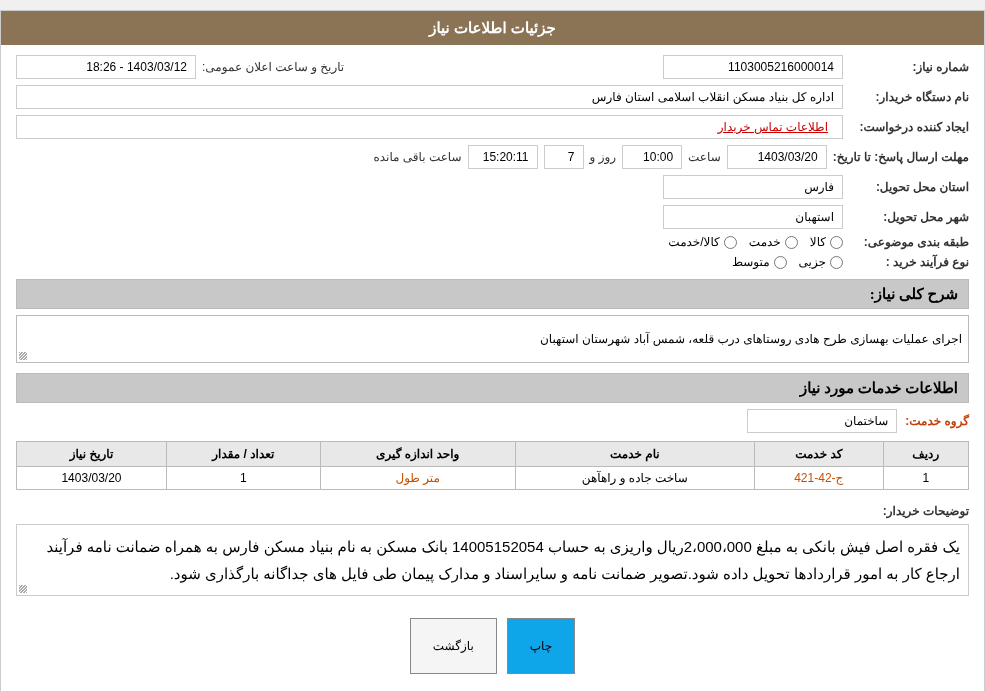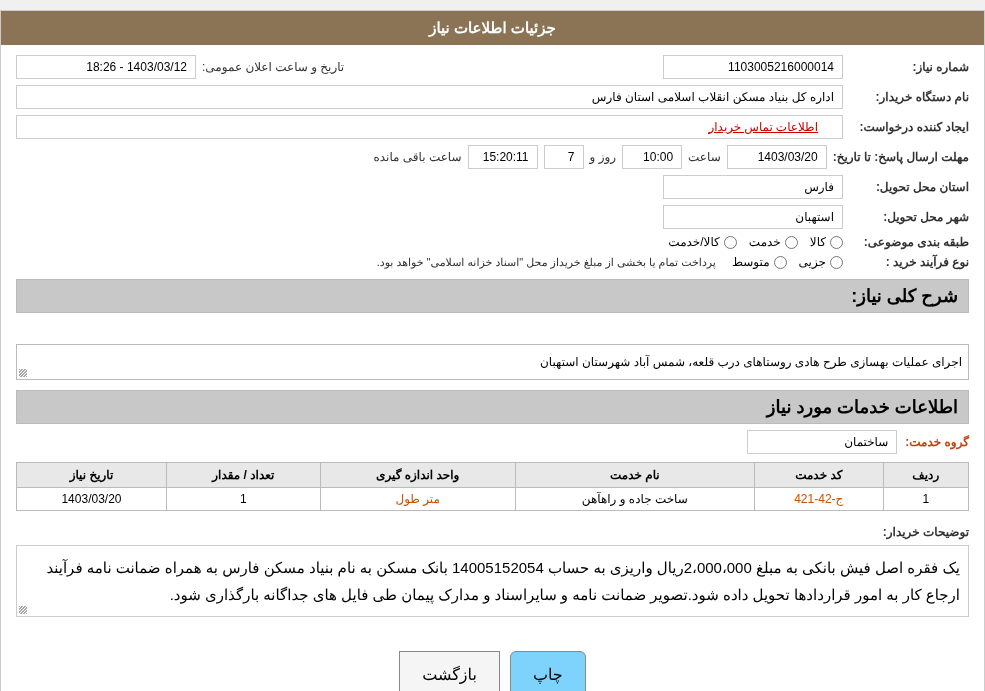--- a/index.html
+++ b/index.html
@@ -56,23 +56,24 @@
     }
     .link-text {
       color: #c00;
       cursor: pointer;
       text-decoration: underline;
     }
     .section-header {
       background: #c8c8c8;
       padding: 5px 10px;
       font-weight: bold;
-      font-size: 18px;
+      font-size: 15px;
       margin: 10px 0 6px 0;
       border: 1px solid #bbb;
+      font-family: Liberation Serif, serif;
     }
     .radio-group {
       display: flex;
       gap: 12px;
       align-items: center;
     }
     .radio-item {
       display: flex;
       align-items: center;
       gap: 4px;
@@ -119,47 +120,44 @@
       align-self: flex-start;
       padding-top: 4px;
     }
     .bottom-buttons {
       display: flex;
       justify-content: center;
       gap: 10px;
       padding: 12px 0 14px 0;
     }
     .btn {
-      padding: 13px 22px;
+      padding: 20px 22px;
       border: 1px solid #888;
       background: #f0f0f0;
       cursor: pointer;
-      font-size: 16px;
+      font-size: 12px;
       font-family: Tahoma, Arial, sans-serif;
-      margin-top: 12px;
     }
     .btn-print {
-      background: #7dd3fc;
-      border-radius: 6px;
+      background: #0ea5e9;
     }
     .btn-back {
       background: #f5f5f5;
     }
     .textarea-like {
       border: 1px solid #bbb;
-      padding: 4px 6px;
+      padding: 16px 6px;
       background: #fff;
       min-height: 36px;
       flex: 1;
       text-align: center;
       resize: none;
       display: flex;
       align-items: center;
       position: relative;
-      margin-top: 25px;
     }
     .textarea-resize {
       position: absolute;
       bottom: 2px;
       left: 2px;
       width: 8px;
       height: 8px;
       background: linear-gradient(135deg, #aaa 25%, transparent 25%, transparent 50%, #aaa 50%, #aaa 75%, transparent 75%);
       background-size: 3px 3px;
       cursor: se-resize;
@@ -189,21 +187,21 @@
     </div>
 
     <div class="info-row">
       <span class="label">نام دستگاه خریدار:</span>
       <div class="value-box wide">اداره کل بنیاد مسکن انقلاب اسلامی استان فارس</div>
     </div>
 
     <div class="info-row">
       <span class="label">ایجاد کننده درخواست:</span>
       <div class="value-box" style="flex:1; min-width:0;">
-        <span class="link-text" style="margin-right:16px;font-family:Liberation Serif, serif;">اطلاعات تماس خریدار</span>
+        <span class="link-text" style="margin-right:6px;">اطلاعات تماس خریدار</span>
       </div>
     </div>
 
     <div class="info-row">
       <span class="label">مهلت ارسال پاسخ: تا تاریخ:</span>
       <div class="value-box" style="min-width:100px;">1403/03/20</div>
       <span class="inline-label">ساعت</span>
       <div class="value-box" style="min-width:60px;">10:00</div>
       <span class="inline-label">روز و</span>
       <div class="value-box" style="min-width:40px;">7</div>
@@ -244,21 +242,20 @@
       <div class="radio-group">
         <div class="radio-item">
           <input type="radio" name="purchase_type" style="">
           <span>جزیی</span>
         </div>
         <div class="radio-item">
           <input type="radio" name="purchase_type" style="">
           <span>متوسط</span>
         </div>
       </div>
-      <span style="margin-right:10px; color:#333; font-size:11px;">پرداخت تمام یا بخشی از مبلغ خریداز محل "اسناد خزانه اسلامی" خواهد بود.</span>
     </div>
 
     <div class="section-header">
       <span>شرح کلی نیاز:</span>
     </div>
     <div style="display:flex; margin-bottom:8px;">
       <div class="textarea-like" style="position:relative;">
         <span>اجرای عملیات بهسازی طرح هادی روستاهای درب قلعه، شمس آباد شهرستان استهبان</span>
         <div class="textarea-resize"></div>
       </div>

